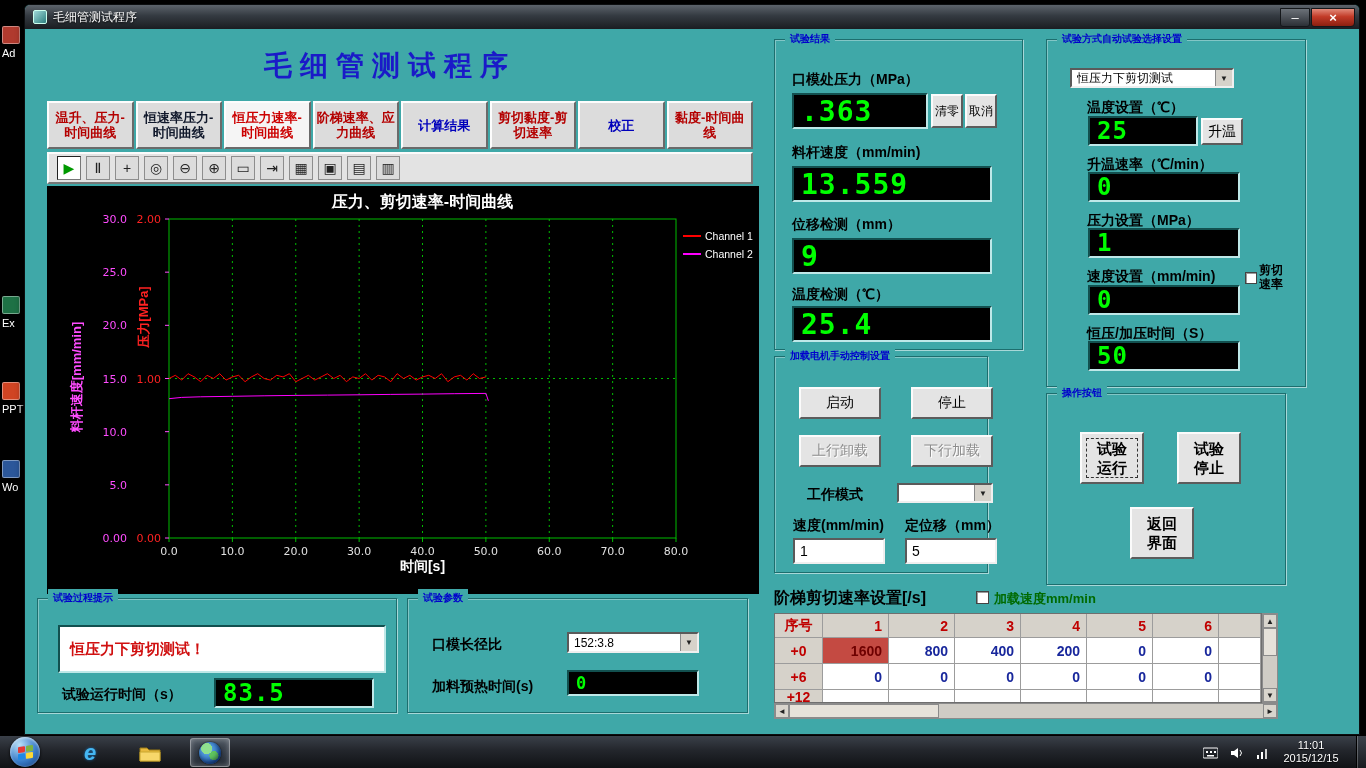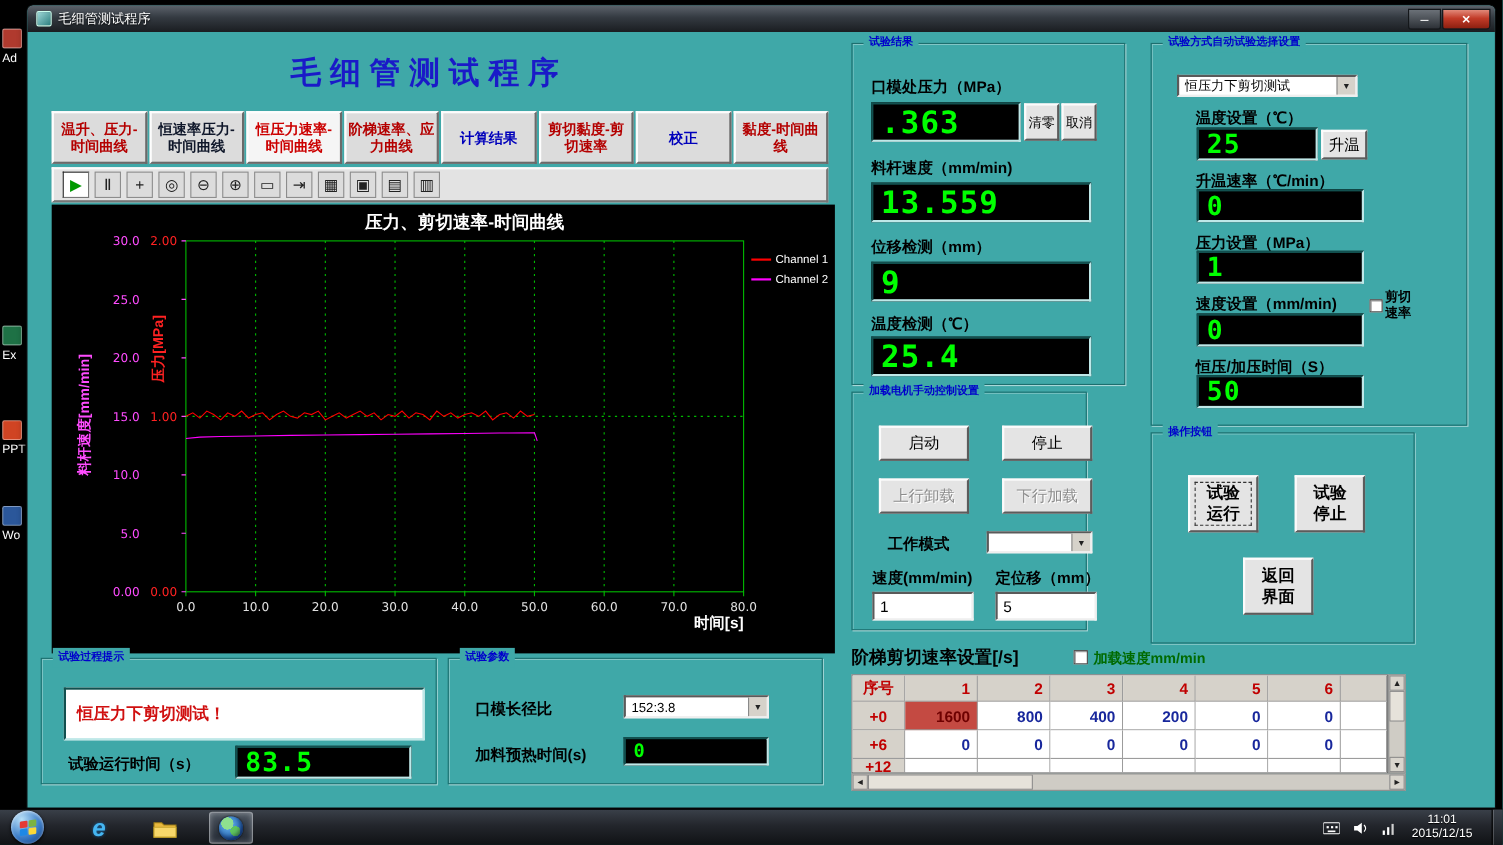--- a/index.html
+++ b/index.html
@@ -40,21 +40,21 @@
   .tbtn{width:24px;height:24px;background:#dcdcdc;border:1px solid #8d8d8d;display:flex;align-items:center;justify-content:center;
         font-size:14px;cursor:pointer}
   .tbtn.active{background:#fff;border:1px inset #777}
 
   
   .chart{position:absolute;left:22px;top:181px;width:712px;height:408px;background:#000}
   .chart-title{position:absolute;left:122px;top:6px;width:507px;text-align:center;color:#fff;font-size:16px;font-weight:bold}
   .yaxis-title{position:absolute;font-size:13px;font-weight:bold;text-align:center;transform:rotate(-90deg)}
   .yaxis-title.speed{left:-45px;top:182px;width:150px}
   .yaxis-title.pressure{left:42px;top:122px;width:110px}
-  .xaxis-title{position:absolute;left:122px;top:372px;width:507px;text-align:right;color:#fff;font-size:14px;font-weight:bold}
+  .xaxis-title{position:absolute;left:122px;top:372px;width:507px;text-align:center;color:#fff;font-size:14px;font-weight:bold}
   .legend{position:absolute;left:636px;top:44px;display:flex;flex-direction:column;gap:6px}
   .legend-item{display:flex;align-items:center;gap:4px;color:#fff;font-size:10.5px;white-space:nowrap}
   .legend-item .sw{display:inline-block;width:18px;height:2px}
 
   
   .group{position:absolute;border:1px solid #1d6e6e;box-shadow:1px 1px 0 rgba(255,255,255,.55),inset 1px 1px 0 rgba(255,255,255,.35)}
   .group-title{position:absolute;top:-10px;left:10px;background:#3fa8a8;padding:0 5px;color:#0000cc;font-weight:bold;font-size:10px;line-height:18px;white-space:nowrap}
   .blab{position:absolute;color:#000000;font-weight:bold;font-size:14px;white-space:nowrap}
   .disp{position:absolute;background:#000;color:#00ff00;font-family:"DejaVu Sans Mono",monospace;font-weight:bold;
         display:flex;align-items:center;padding-left:7px;letter-spacing:1px;
@@ -354,21 +354,21 @@
       <div class="sarrow" style="bottom:0">▼</div>
     </div>
     <div class="hscroll">
       <div class="sarrow">◄</div>
       <div class="hthumb"></div>
       <div class="hspacer"></div>
       <div class="sarrow">►</div>
     </div>
   </div>
 
-  <div class="group" style="left:1021px;top:34px;width:288px;height:348px">
+  <div class="group" style="left:1021px;top:34px;width:260px;height:348px">
     <div class="group-title">试验方式自动试验选择设置</div>
     <div class="combo" style="left:23px;top:28px;width:164px;height:20px">
       <span class="combo-val">恒压力下剪切测试</span>
       <span class="combo-arrow">▼</span>
     </div>
     <div class="blab" style="left:40px;top:59px">温度设置（℃）</div>
     <div class="disp" style="left:41px;top:76px;width:110px;height:30px;font-size:24px">25</div>
     <div class="btn" style="left:154px;top:78px;width:42px;height:27px">升温</div>
     <div class="blab" style="left:40px;top:116px">升温速率（℃/min）</div>
     <div class="disp" style="left:41px;top:132px;width:152px;height:30px;font-size:24px">0</div>

